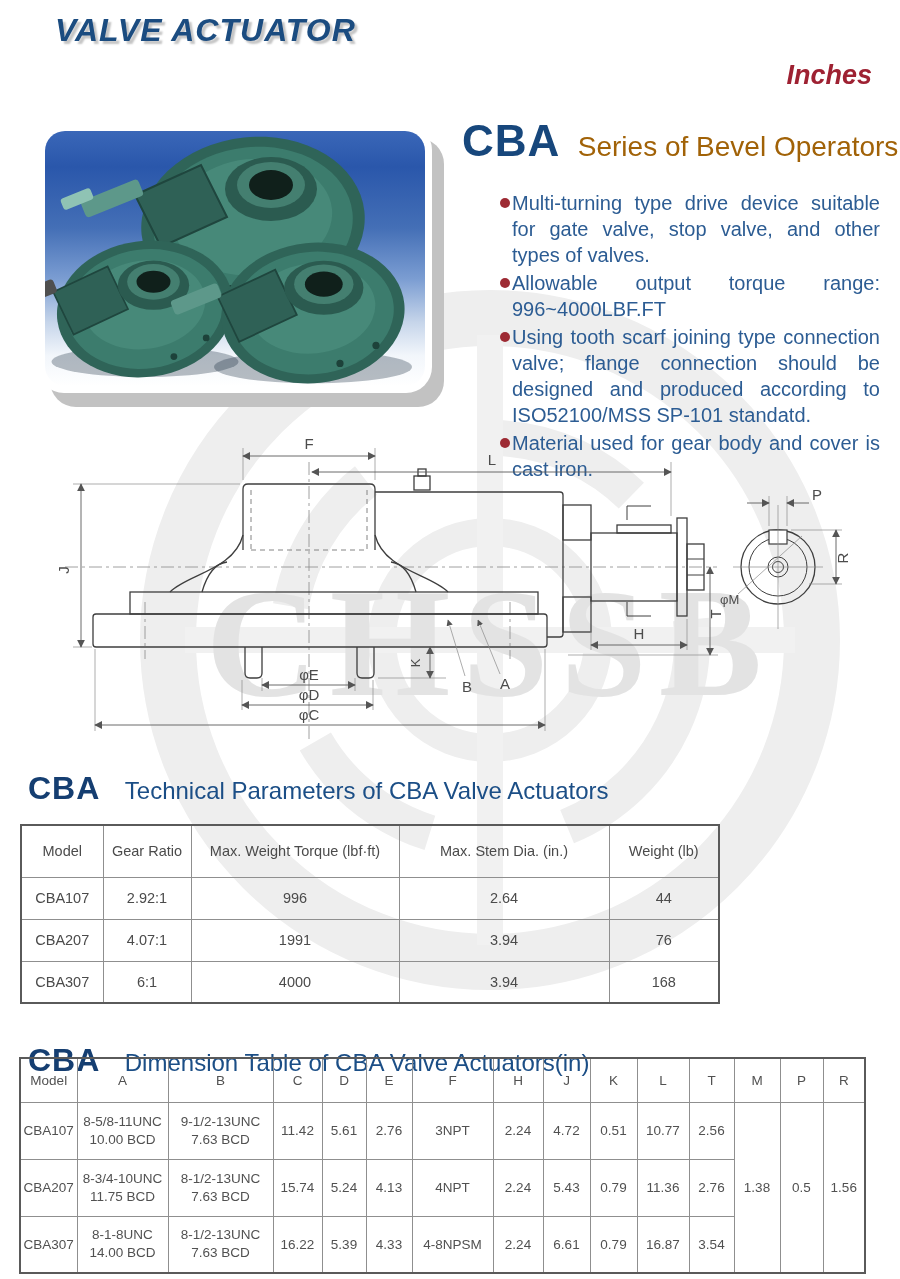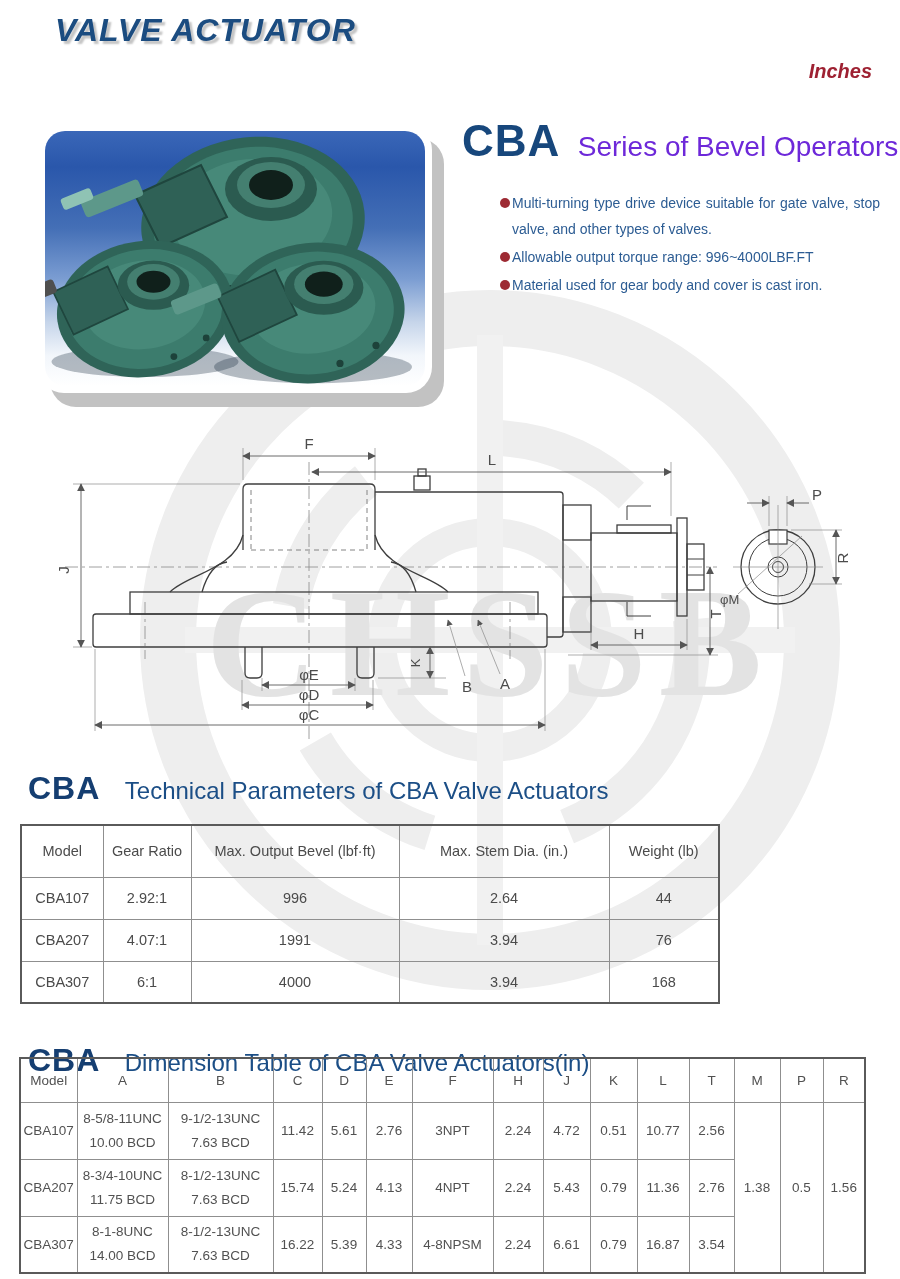--- a/index.html
+++ b/index.html
@@ -3,35 +3,35 @@
 <meta charset="utf-8">
 <style>
   html,body{margin:0;padding:0;background:#fff;}
   .page{position:relative;width:900px;height:1279px;background:#fff;overflow:hidden;
         font-family:"Liberation Sans",sans-serif;}
   
   .wm{position:absolute;left:55px;top:235px;z-index:0;}
   
   .title{position:absolute;left:55px;top:12px;font-size:32px;font-weight:bold;font-style:italic;
          color:#1b4c80;letter-spacing:1px;text-shadow:3px 3px 2px #c4c4c4;z-index:2;}
-  .inches{position:absolute;right:28px;top:60px;font-size:20px;font-weight:bold;font-style:italic;
+  .inches{position:absolute;right:28px;top:60px;font-size:27px;font-weight:bold;font-style:italic;
           color:#9e2132;z-index:2;}
   
   .photo{position:absolute;left:38px;top:124px;width:380px;height:255px;background:#fff;
          border-radius:26px;padding:7px;box-shadow:12px 14px 0 #c2c2c2;z-index:1;}
   .photo-inner{width:380px;height:255px;border-radius:20px;overflow:hidden;
     background:linear-gradient(180deg,#3a67b8 0%,#2a57ab 14%,#446fb6 38%,#7b9dd2 58%,#c6d5ea 75%,#f2f6fb 88%,#ffffff 100%);}
   
   .intro{position:absolute;left:462px;top:116px;width:418px;z-index:1;}
   .intro-head{white-space:nowrap;}
   .intro-code{display:inline-block;font-size:44px;font-weight:bold;color:#17477c;letter-spacing:1px;}
-  .intro-name{display:inline-block;font-size:28px;color:#6d28d9;margin-left:13px;}
+  .intro-name{display:inline-block;font-size:28px;color:#a16207;margin-left:13px;}
   .bullets{margin-top:24px;}
   .bullet{position:relative;padding-left:50px;margin-bottom:2px;}
-  .bullet p{margin:0;text-align:justify;font-size:14px;line-height:26px;color:#2c5c93;}
+  .bullet p{margin:0;text-align:justify;font-size:20px;line-height:26px;color:#2c5c93;}
   .dot{position:absolute;left:38px;top:8px;width:10px;height:10px;border-radius:50%;background:#9d2a33;}
   
   .draw{position:absolute;left:10px;top:432px;z-index:1;}
   .out{stroke:#3e3e3e;stroke-width:1.3;fill:none;}
   .thin{stroke:#3e3e3e;stroke-width:1;fill:none;}
   .dim{stroke:#5a5a5a;stroke-width:0.9;fill:none;}
   .ext{stroke:#8a8a8a;stroke-width:0.7;fill:none;}
   .cl{stroke:#888;stroke-width:0.8;stroke-dasharray:13 4 3 4;fill:none;}
   .hid{stroke:#777;stroke-width:0.9;stroke-dasharray:5 4;fill:none;}
   .dl{fill:#4c4c4c;font-size:15px;font-family:"Liberation Sans",sans-serif;}
@@ -45,21 +45,21 @@
   .t1{position:absolute;left:20px;top:813px;border:2px solid #5a5a5a;}
   .t1 th,.t1 td{border:1px solid #8f8f8f;text-align:center;vertical-align:middle;
       font-weight:normal;font-size:14.5px;color:#4b4b4b;padding:0;}
   .t1 thead tr{height:52px;}
   .t1 tbody tr{height:42px;}
   .t2{position:absolute;left:19px;top:1046px;border:2px solid #5a5a5a;}
   .t2 th,.t2 td{border:1px solid #8f8f8f;text-align:center;vertical-align:middle;
       font-weight:normal;font-size:13.5px;color:#515151;padding:0;}
   .t2 thead tr{height:44px;}
   .t2 tbody tr{height:57px;}
-  .two-line{white-space:pre-line;line-height:24px;}
+  .two-line{white-space:pre-line;line-height:18px;}
 </style>
 </head>
 <body>
 
 <div class="page">
 
   <svg class="wm" width="840" height="810" viewBox="0 0 840 810">
     <g fill="none" stroke="#eeeeee">
       <circle cx="435" cy="405" r="322" stroke-width="56"></circle>
       <circle cx="435" cy="405" r="202" stroke-width="36" stroke-dasharray="150 140" transform="rotate(25 435 405)"></circle>
@@ -135,20 +135,24 @@
       <span class="intro-name">Series of Bevel Operators</span>
     </div>
     <div class="bullets">
       <div class="bullet">
         <span class="dot"></span>
         <p>Multi-turning type drive device suitable for gate valve, stop valve, and other types of valves.</p>
       </div>
       <div class="bullet">
         <span class="dot"></span>
         <p>Allowable output torque range: 996~4000LBF.FT</p>
+      </div>
+      <div class="bullet">
+        <span class="dot"></span>
+        <p>Using tooth scarf joining type connection valve; flange connection should be designed and produced according to ISO52100/MSS SP-101 standatd.</p>
       </div>
       <div class="bullet">
         <span class="dot"></span>
         <p>Material used for gear body and cover is cast iron.</p>
       </div>
     </div>
   </div>
 
   <svg class="draw" width="880" height="325" viewBox="0 0 880 325">
     <defs>
@@ -269,21 +273,21 @@
       <col style="width:82px">
         <col style="width:88px">
         <col style="width:208px">
         <col style="width:210px">
         <col style="width:110px">
     </colgroup>
     <thead>
       <tr>
         <th>Model</th>
         <th>Gear Ratio</th>
-        <th>Max. Output Bevel (lbf·ft)</th>
+        <th>Max. Weight Torque (lbf·ft)</th>
         <th>Max. Stem Dia. (in.)</th>
         <th>Weight (lb)</th>
       </tr>
     </thead>
     <tbody>
       <tr>
         <td>CBA107</td>
         <td>2.92:1</td>
         <td>996</td>
         <td>2.64</td>

